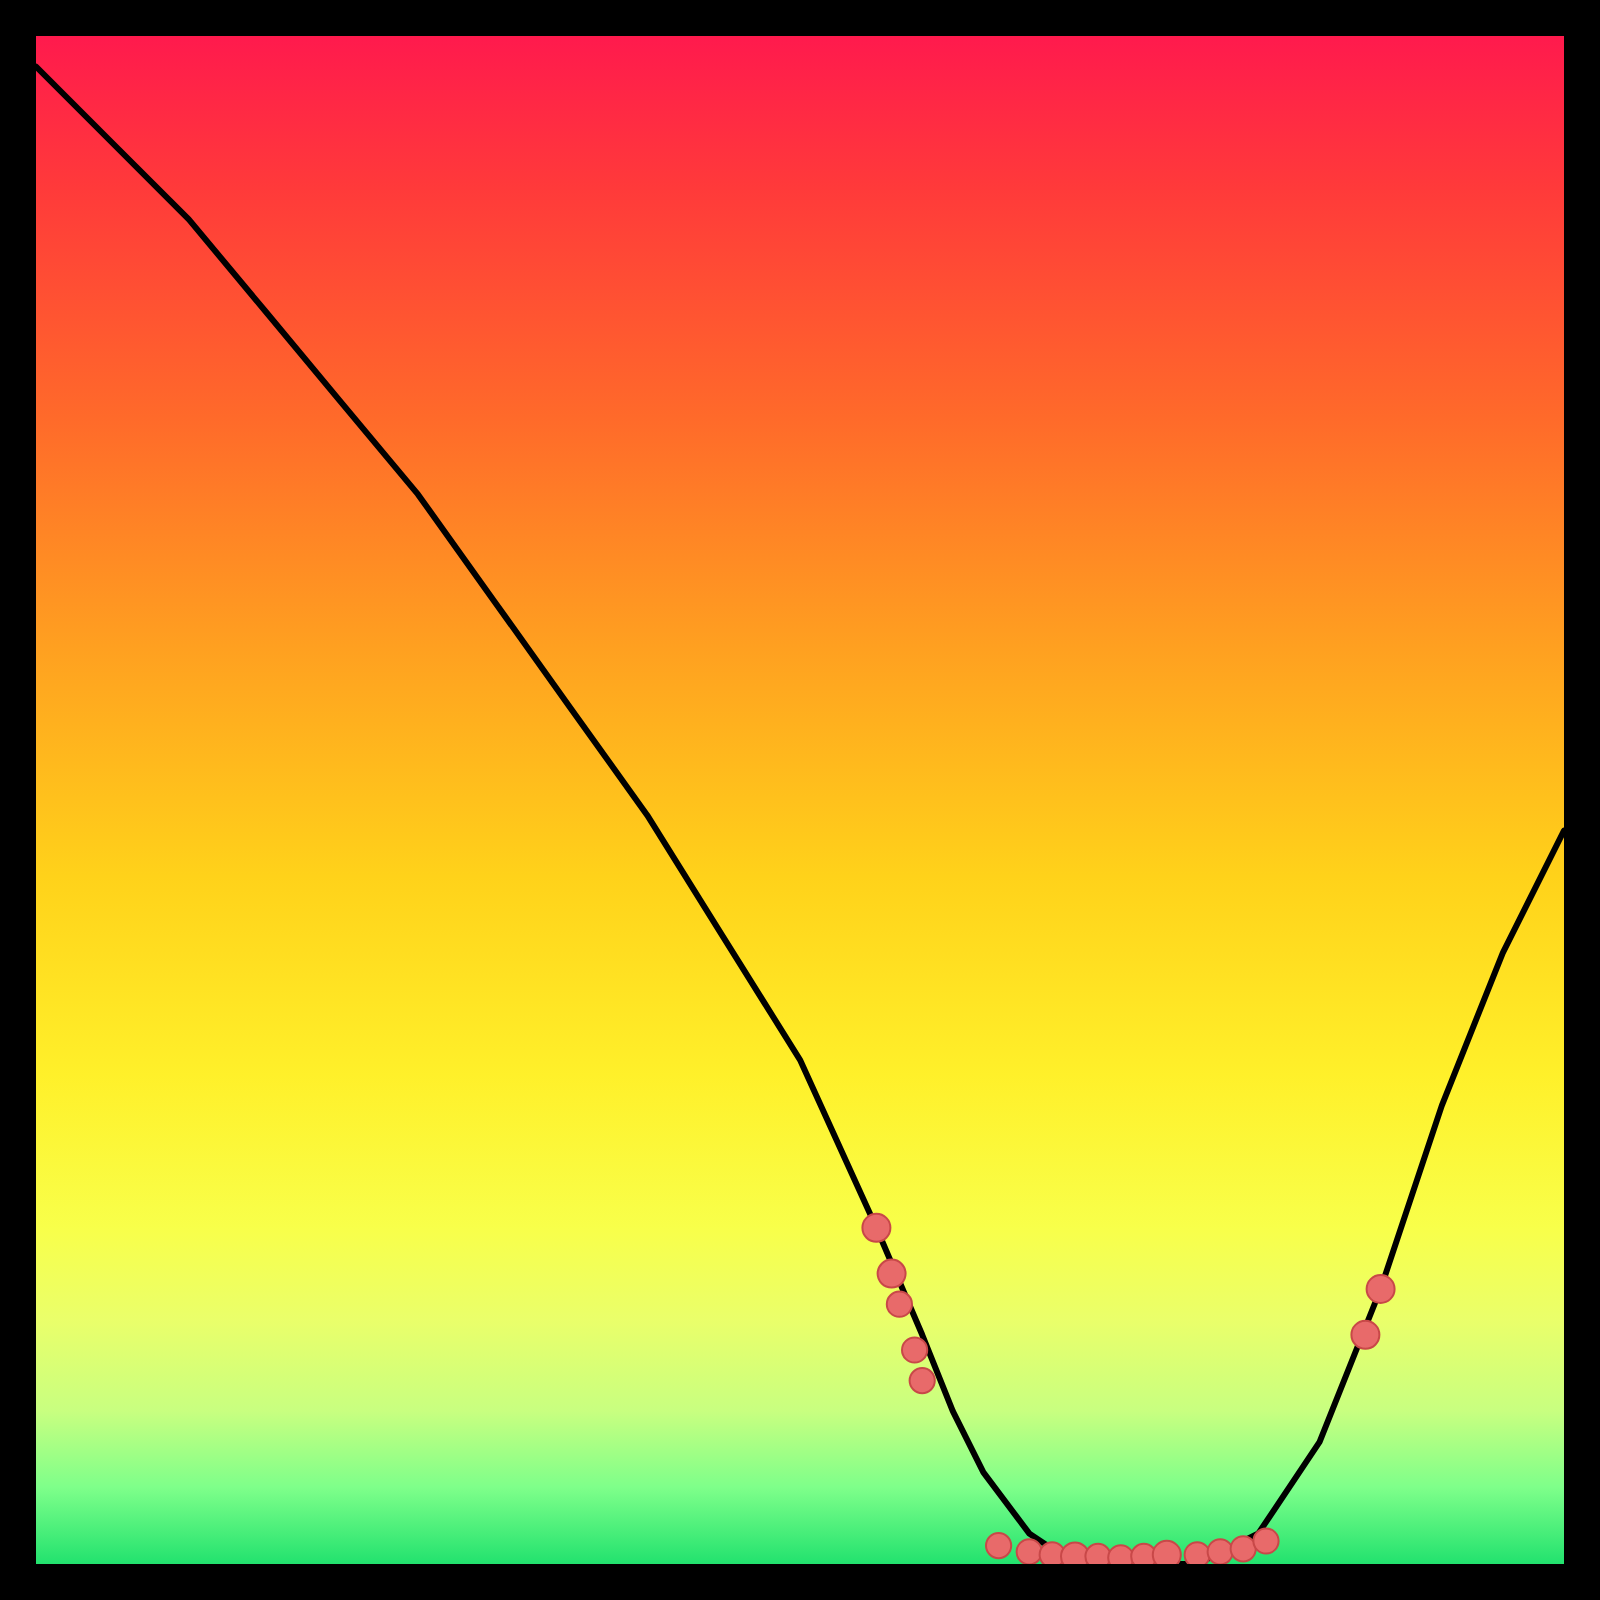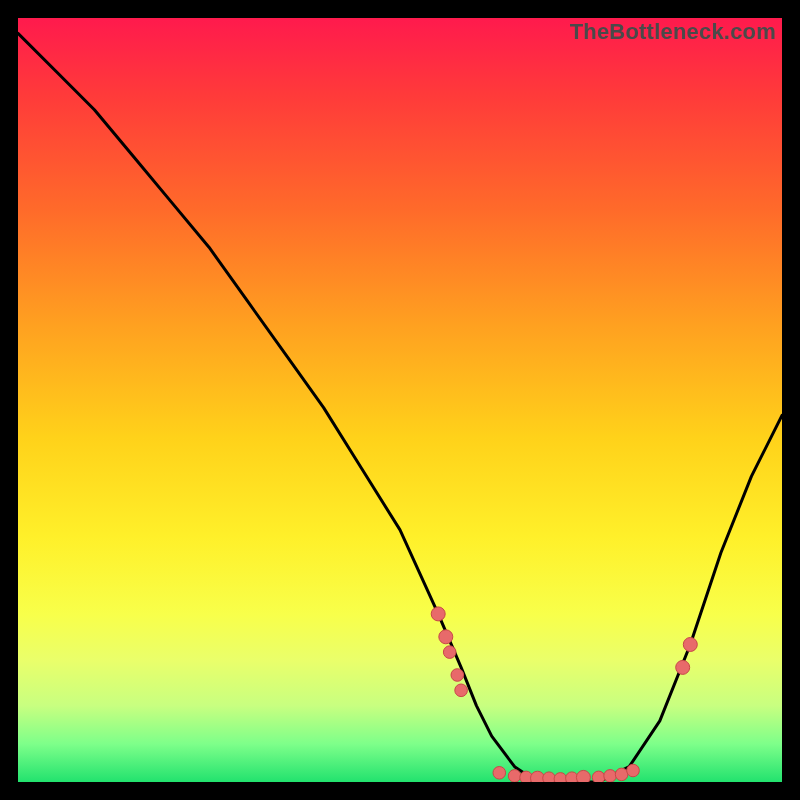--- a/index.html
+++ b/index.html
@@ -88,14 +88,13 @@
           <circle cx="565.4" cy="759.4" r="7.0" fill="#e86a6a" stroke="#c84848" stroke-width="1"></circle>
           <circle cx="580.6" cy="759.4" r="6.3" fill="#e86a6a" stroke="#c84848" stroke-width="1"></circle>
           <circle cx="592.1" cy="757.9" r="6.3" fill="#e86a6a" stroke="#c84848" stroke-width="1"></circle>
           <circle cx="603.6" cy="756.4" r="6.3" fill="#e86a6a" stroke="#c84848" stroke-width="1"></circle>
           <circle cx="615.0" cy="752.5" r="6.3" fill="#e86a6a" stroke="#c84848" stroke-width="1"></circle>
           <circle cx="664.7" cy="649.4" r="7.0" fill="#e86a6a" stroke="#c84848" stroke-width="1"></circle>
           <circle cx="672.3" cy="626.5" r="7.0" fill="#e86a6a" stroke="#c84848" stroke-width="1"></circle>
         </g>
     </svg>
   </div>
-  <div class="watermark">TheBottleneck.com</div>
 </div>
 
 </body></html>

